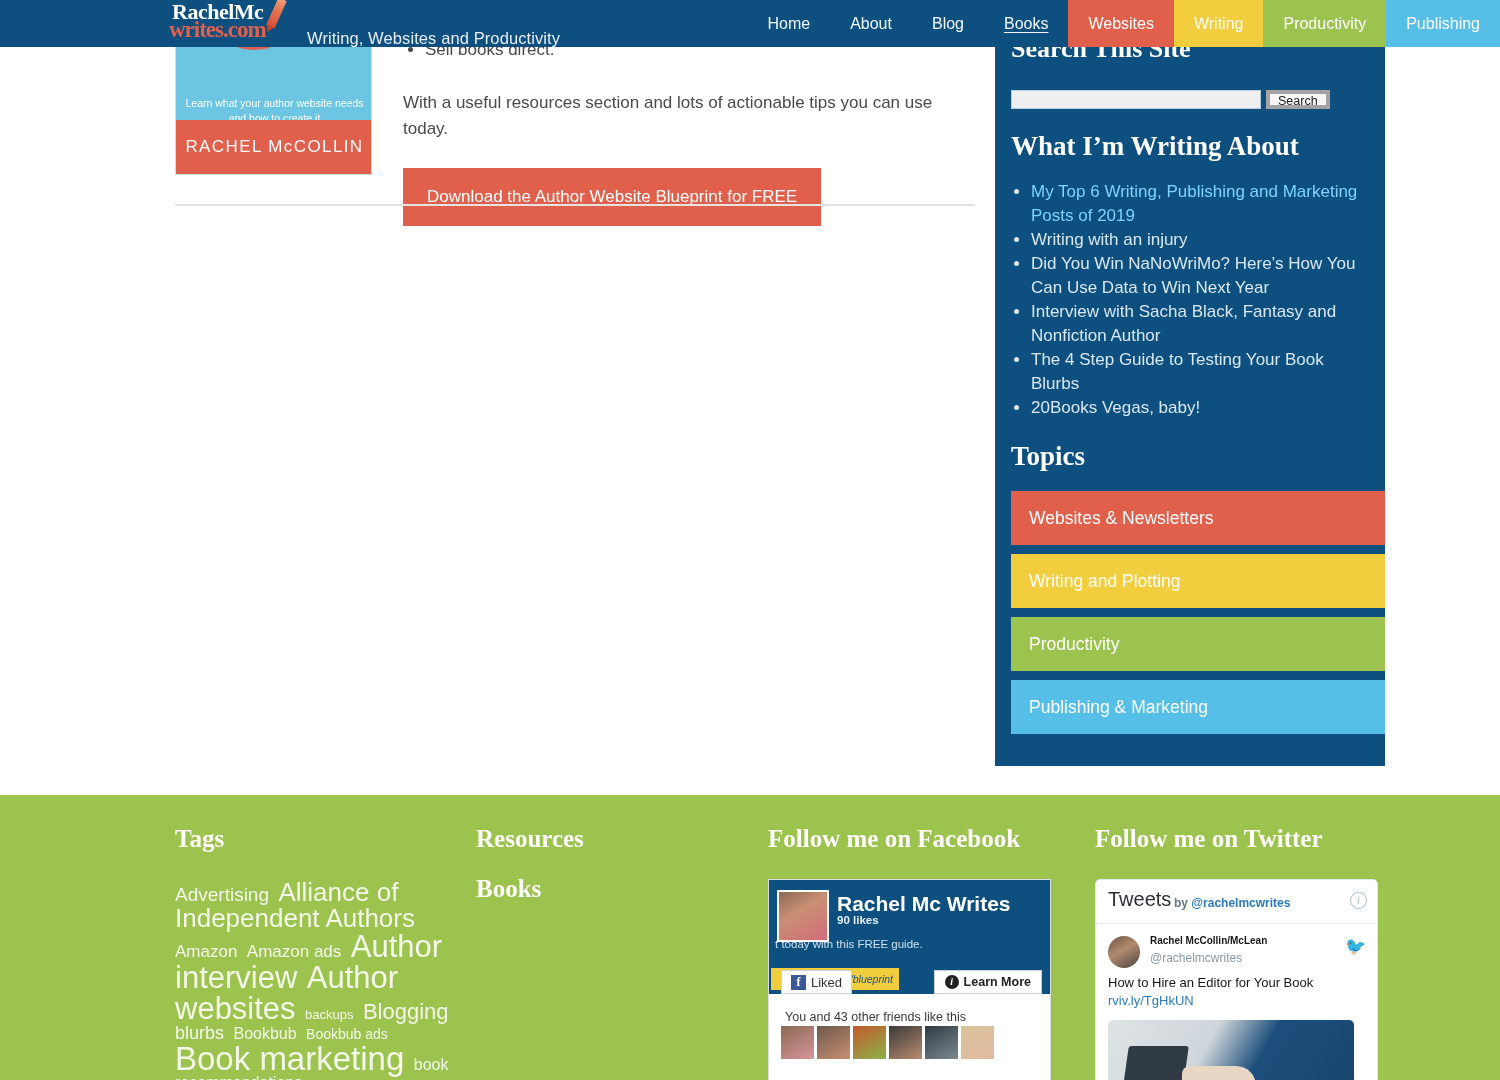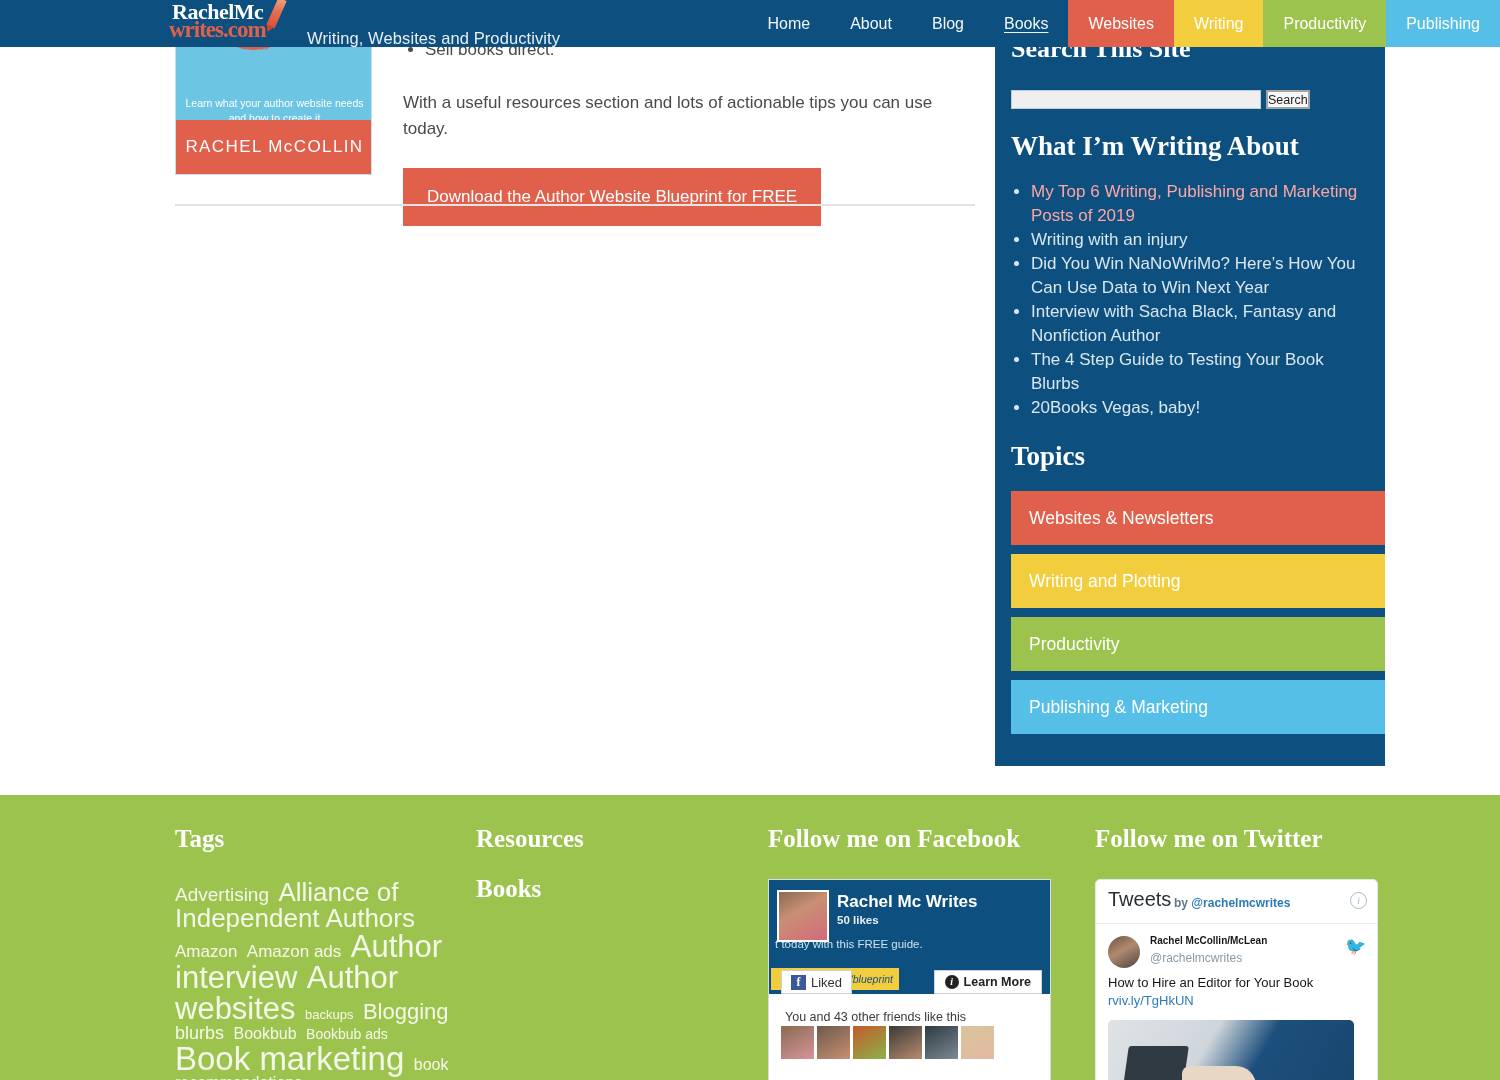--- a/index.html
+++ b/index.html
@@ -134,22 +134,22 @@
   }
   .sb-h-search { position: absolute; left: 16px; top: 34px; }
   .searchrow { position: absolute; left: 16px; top: 90px; display: flex; gap: 5px; }
   .searchrow input[type=text] {
     width: 250px; height: 19px;
     background: #efefef; border: 1px solid #b9cfe0;
     font-size: 12px; padding: 0 4px;
     font-family: "Liberation Sans", sans-serif;
   }
   .searchrow .searchbtn {
-    height: 19px; background: #f7f7f7; border: 2px solid #a3a3a3;
-    font-size: 12.5px; color: #222; padding: 0 0; cursor: pointer;
+    height: 19px; background: #f7f7f7; border: 4px solid #a3a3a3;
+    font-size: 12.5px; color: #222; padding: 0 8px; cursor: pointer;
     font-family: "Liberation Sans", sans-serif;
   }
   .sb-h-writing { position: absolute; left: 16px; top: 131px; font-size: 27px; }
   .sb-list { position: absolute; left: 36px; top: 180px; width: 340px; }
   .sb-list li { font-size: 17px; line-height: 24px; color: #d9e7f0; margin-bottom: 0px; list-style: disc; }
   .sb-h-topics { position: absolute; left: 16px; top: 441px; font-size: 27px; }
   .topics { position: absolute; left: 16px; top: 491px; width: 404px; }
   .topic {
     height: 54px; margin-bottom: 9px;
     display: flex; align-items: center;
@@ -214,21 +214,21 @@
     position:absolute; left:3px; bottom:3px; width:56px; text-align:center;
     color:#fff; font-size:6px;
   }
   .fbw .avatar {
     position: absolute; left: 8px; top: 10px; width: 52px; height: 52px;
     background: linear-gradient(150deg,#8a6a52 0%,#c98f74 40%,#d46a7a 100%);
     border: 2px solid #ffffff;
   }
   .fbw .pname {
     position:absolute; left: 68px; top: 12px; color:#ffffff;
-    font-size: 17px; font-weight: bold;
+    font-size: 21px; font-weight: bold;
   }
   .fbw .plikes { position:absolute; left:68px; top: 34px; color:#e7eef5; font-size: 11.5px; font-weight:bold; }
   .fbw .yellowbar {
     position:absolute; left:2px; top: 88px; width: 128px; height: 22px;
     background:#f2ce3f; color:#1b4f7a; font-size:10.5px;
     display:flex; align-items:center; justify-content:flex-end; padding-right:6px;
     font-style: italic;
   }
   .fbw .likebtn {
     position:absolute; left: 12px; top: 90px;
@@ -344,21 +344,21 @@
 <aside class="sidebar">
   <div class="sb-h sb-h-search">Search This Site</div>
 
   <form class="searchrow">
     <input type="text" id="searchinput" placeholder="" style="">
     <button type="button" class="searchbtn">Search</button>
   </form>
 
   <div class="sb-h sb-h-writing">What I’m Writing About</div>
   <ul class="sb-list" id="sblist">
-      <li><a href="#" style="color: #fca5a5; text-decoration: none;">My Top 6 Writing, Publishing and Marketing Posts of 2019</a></li>
+      <li><a href="#" style="color: #7dd3fc; text-decoration: none;">My Top 6 Writing, Publishing and Marketing Posts of 2019</a></li>
       <li><a href="#" style="color: rgb(217, 231, 240); text-decoration: none;">Writing with an injury</a></li>
       <li><a href="#" style="color: rgb(217, 231, 240); text-decoration: none;">Did You Win NaNoWriMo? Here’s How You Can Use Data to Win Next Year</a></li>
       <li><a href="#" style="color: rgb(217, 231, 240); text-decoration: none;">Interview with Sacha Black, Fantasy and Nonfiction Author</a></li>
       <li><a href="#" style="color: rgb(217, 231, 240); text-decoration: none;">The 4 Step Guide to Testing Your Book Blurbs</a></li>
       <li><a href="#" style="color: rgb(217, 231, 240); text-decoration: none;">20Books Vegas, baby!</a></li>
     </ul>
 
   <div class="sb-h sb-h-topics">Topics</div>
   <div class="topics" id="topics">
       <div class="topic" style="background: rgb(224, 96, 76);">Websites &amp; Newsletters</div>
@@ -381,21 +381,21 @@
   </div>
 
   <div class="fcol c-fb">
     <div class="f-h">Follow me on Facebook</div>
     <div class="fbw">
       <div class="cover">
         <div class="ctext">t today with this FREE guide.</div>
       </div>
       <div class="avatar"></div>
       <div class="pname">Rachel Mc Writes</div>
-      <div class="plikes">50 likes</div>
+      <div class="plikes">90 likes</div>
       <div class="yellowbar">/blueprint</div>
       <div class="likebtn">
         <span class="fbmark">f</span>
         <span>Liked</span>
       </div>
       <div class="learnbtn">
         <span class="imark">i</span>
         <span>Learn More</span>
       </div>
       <div class="friends">You and 43 other friends like this</div>

